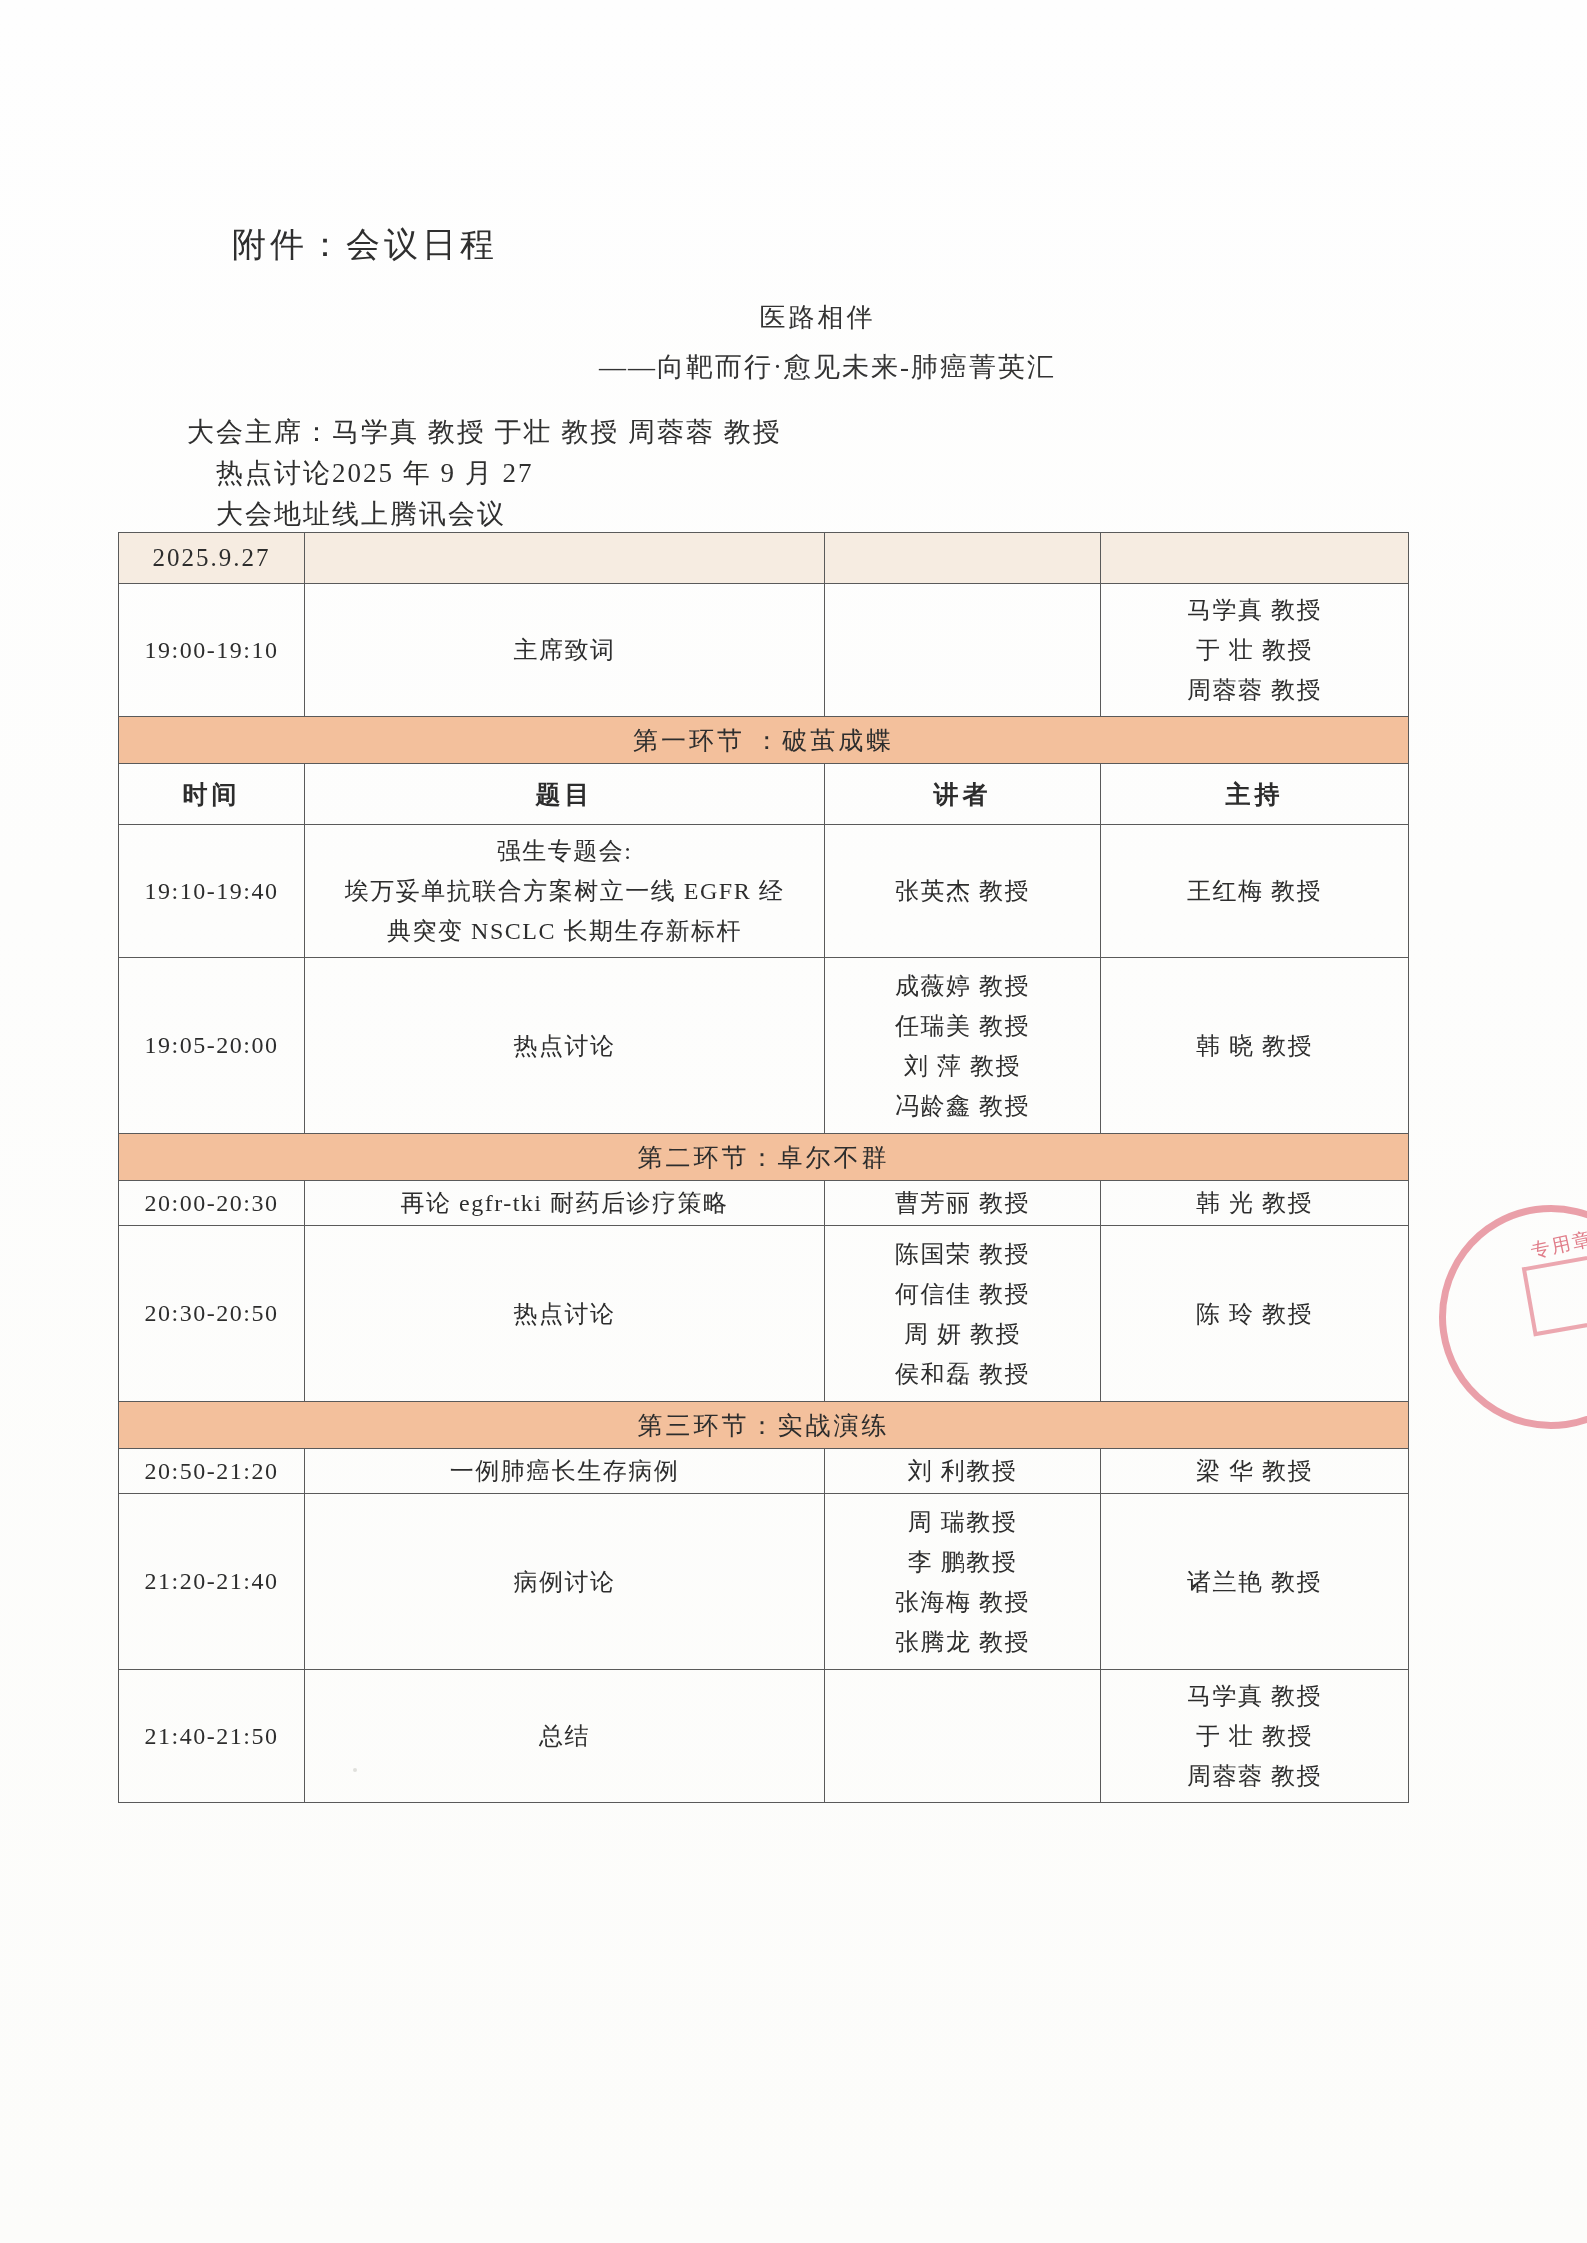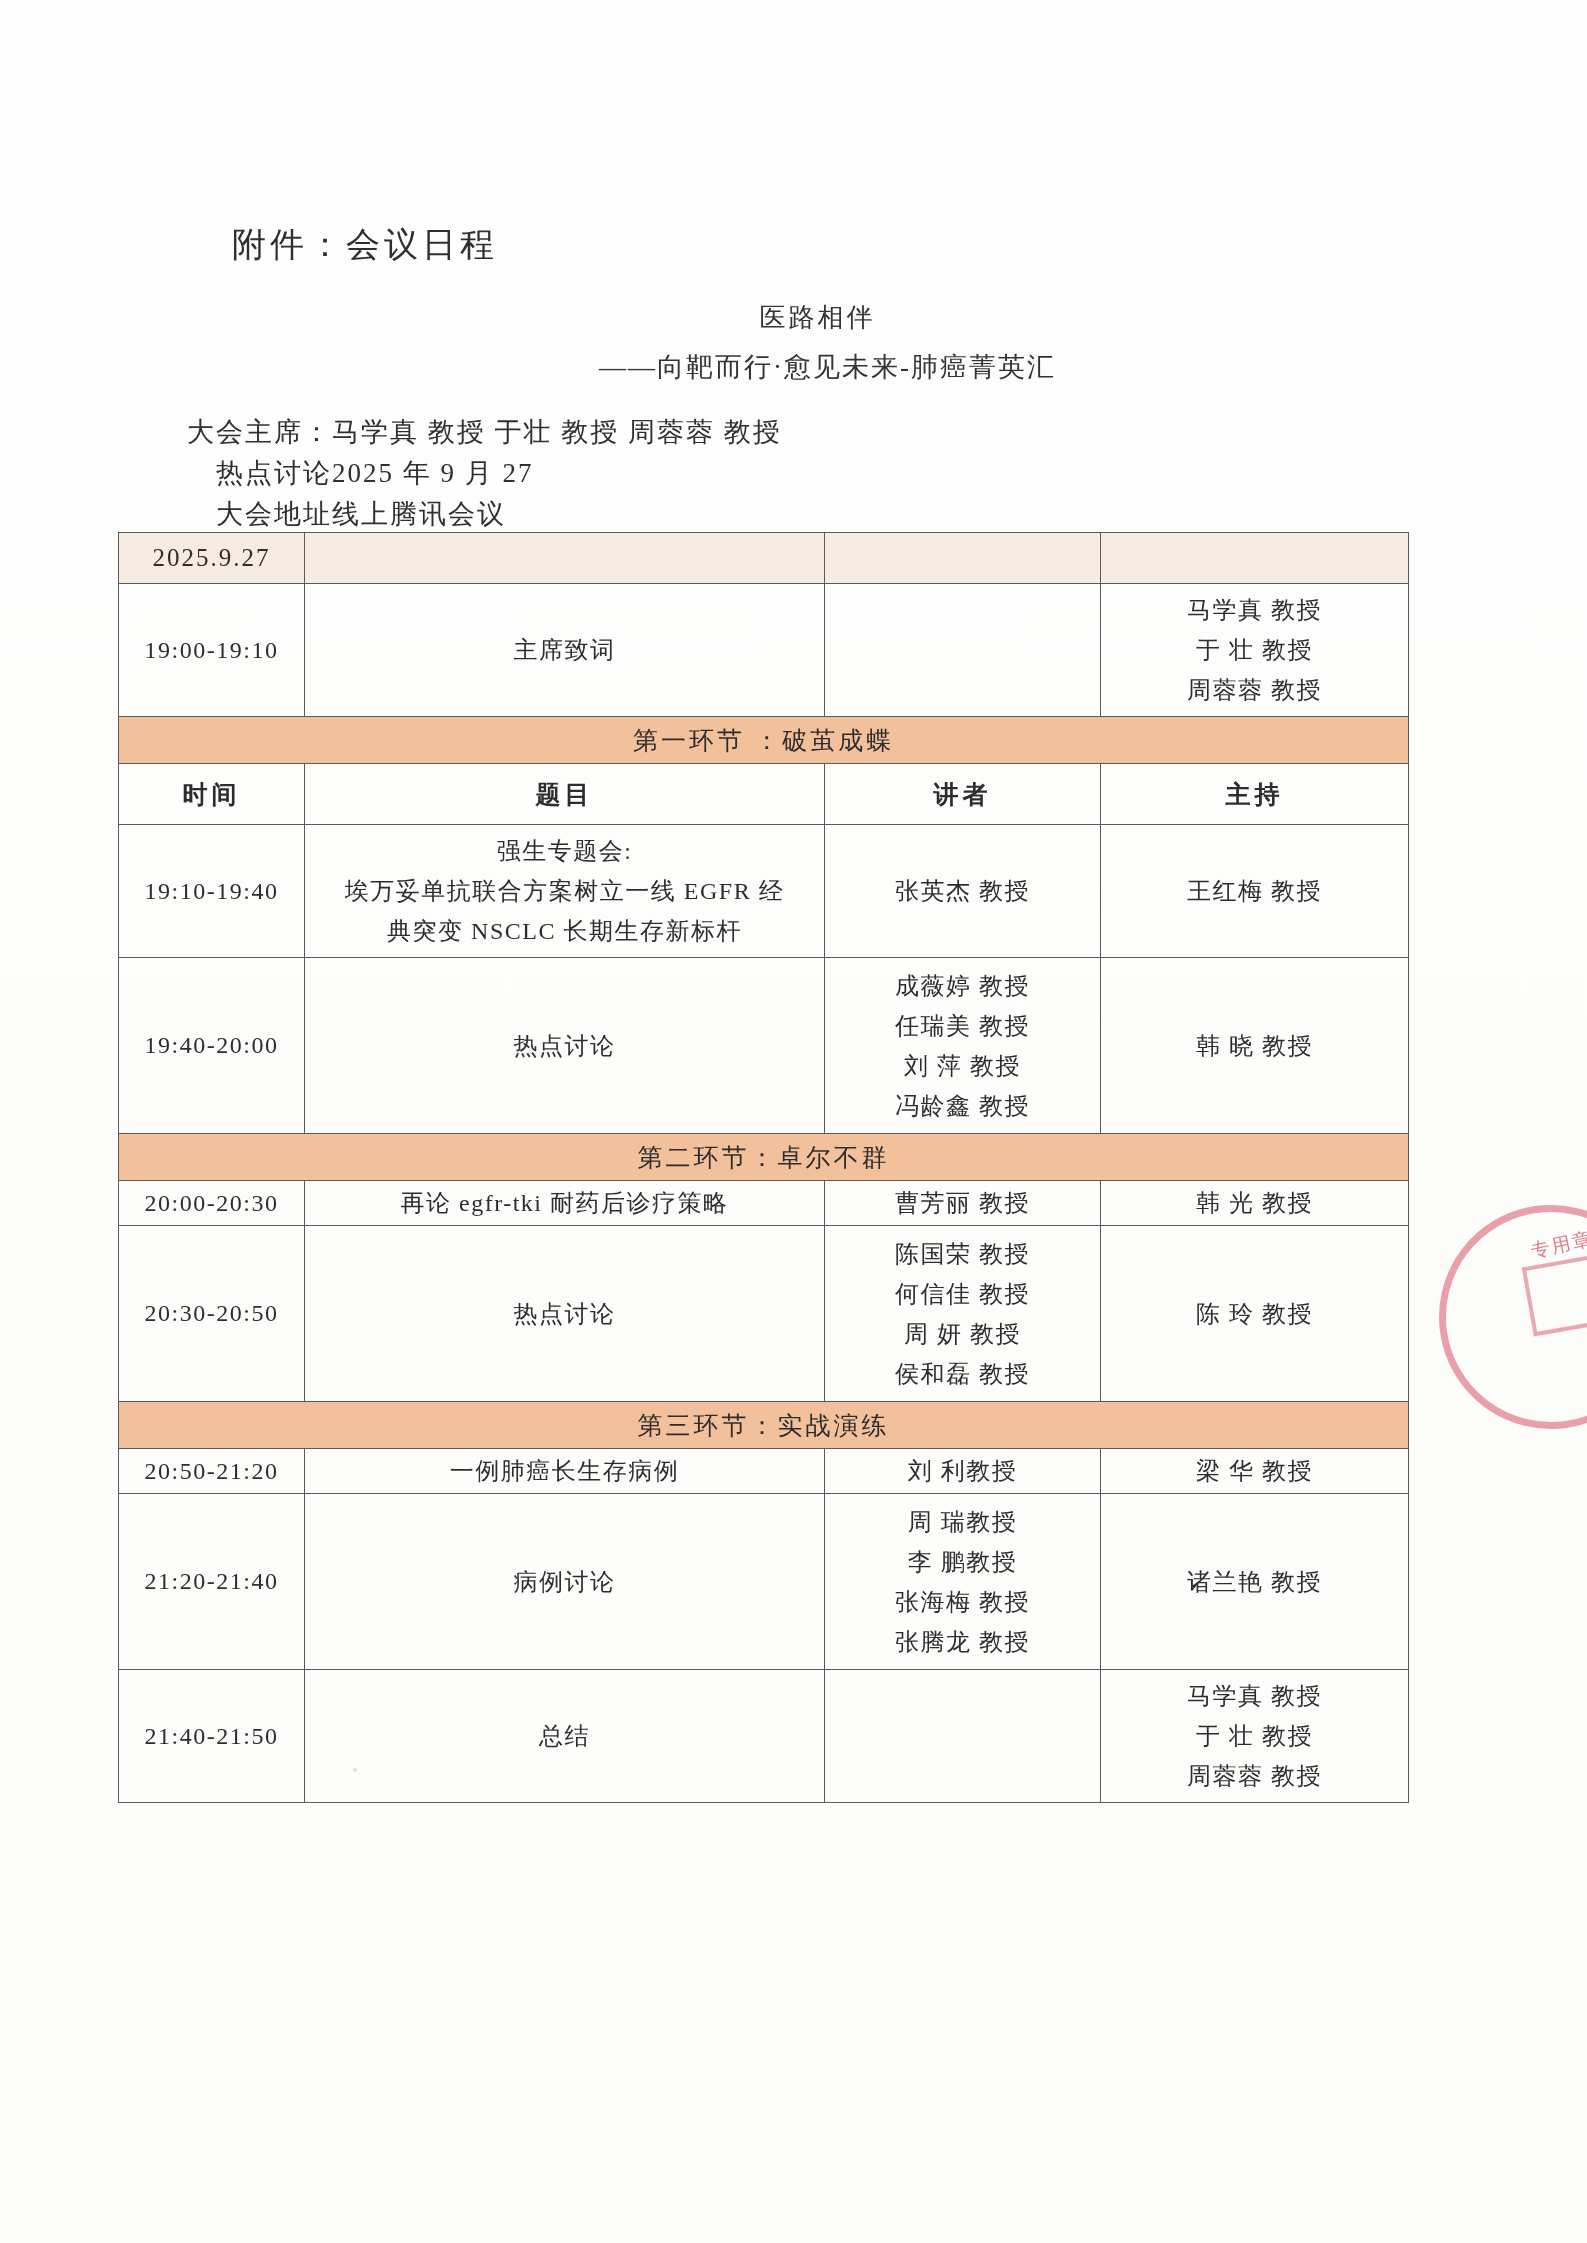--- a/index.html
+++ b/index.html
@@ -242,21 +242,21 @@
       <tr class="mid">
         <td class="mono-time">19:10-19:40</td>
         <td class="topic-multi">强生专题会:
 埃万妥单抗联合方案树立一线 EGFR 经
 典突变 NSCLC 长期生存新标杆</td>
         <td>张英杰 教授</td>
         <td>王红梅 教授</td>
       </tr>
 
       <tr class="xtall">
-        <td class="mono-time">19:40-20:00</td>
+        <td class="mono-time">19:05-20:00</td>
         <td>热点讨论</td>
         <td class="stack">成薇婷 教授
 任瑞美 教授
 刘  萍 教授
 冯龄鑫 教授</td>
         <td>韩 晓 教授</td>
       </tr>
 
       <tr class="section-band">
         <td colspan="4">第二环节：卓尔不群</td>

